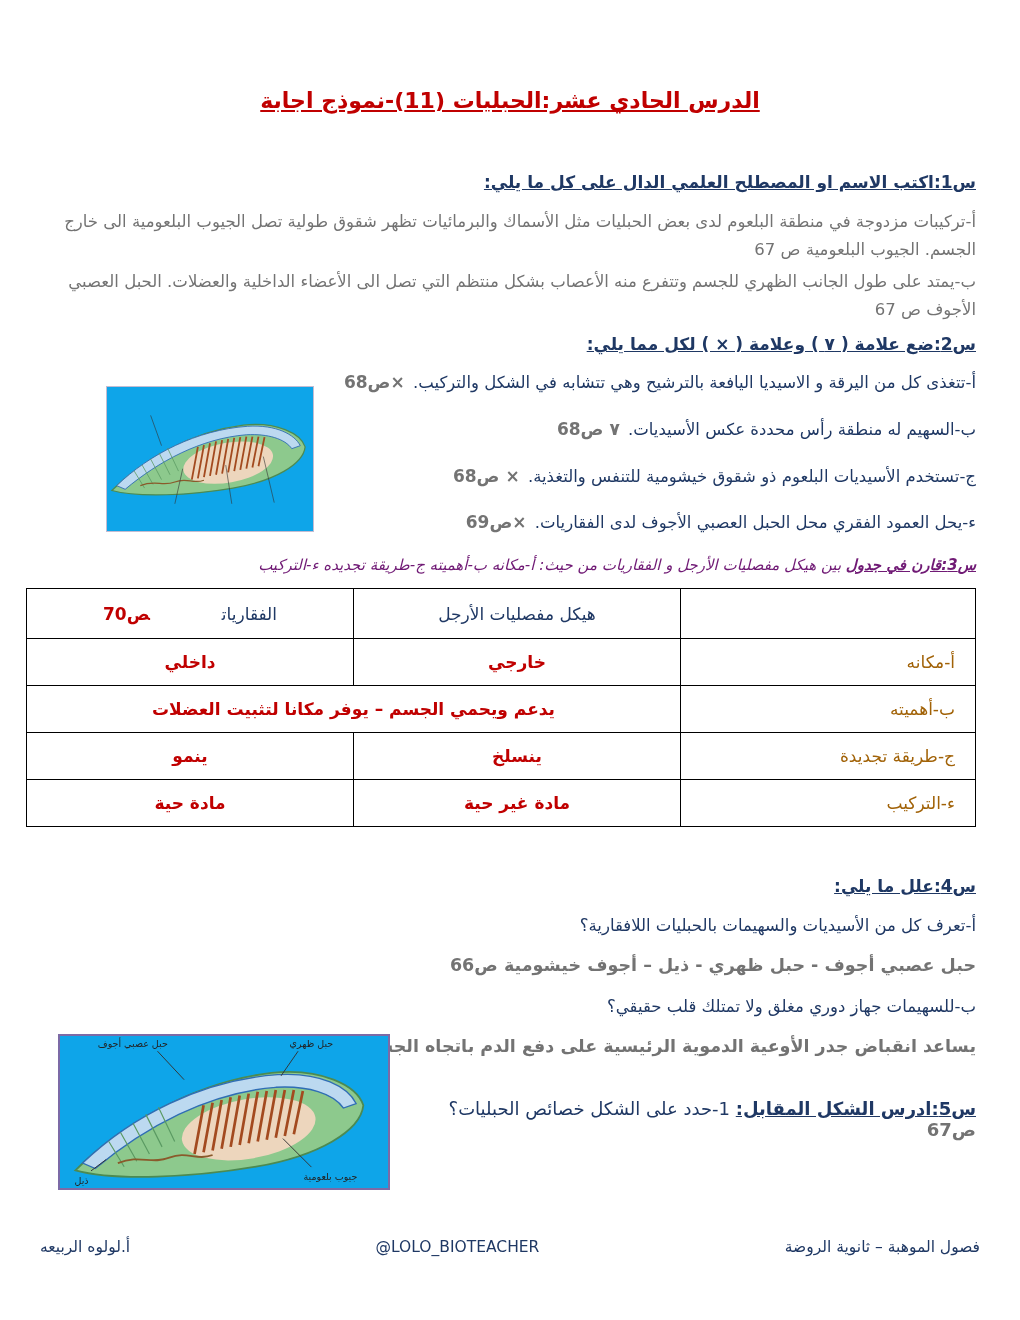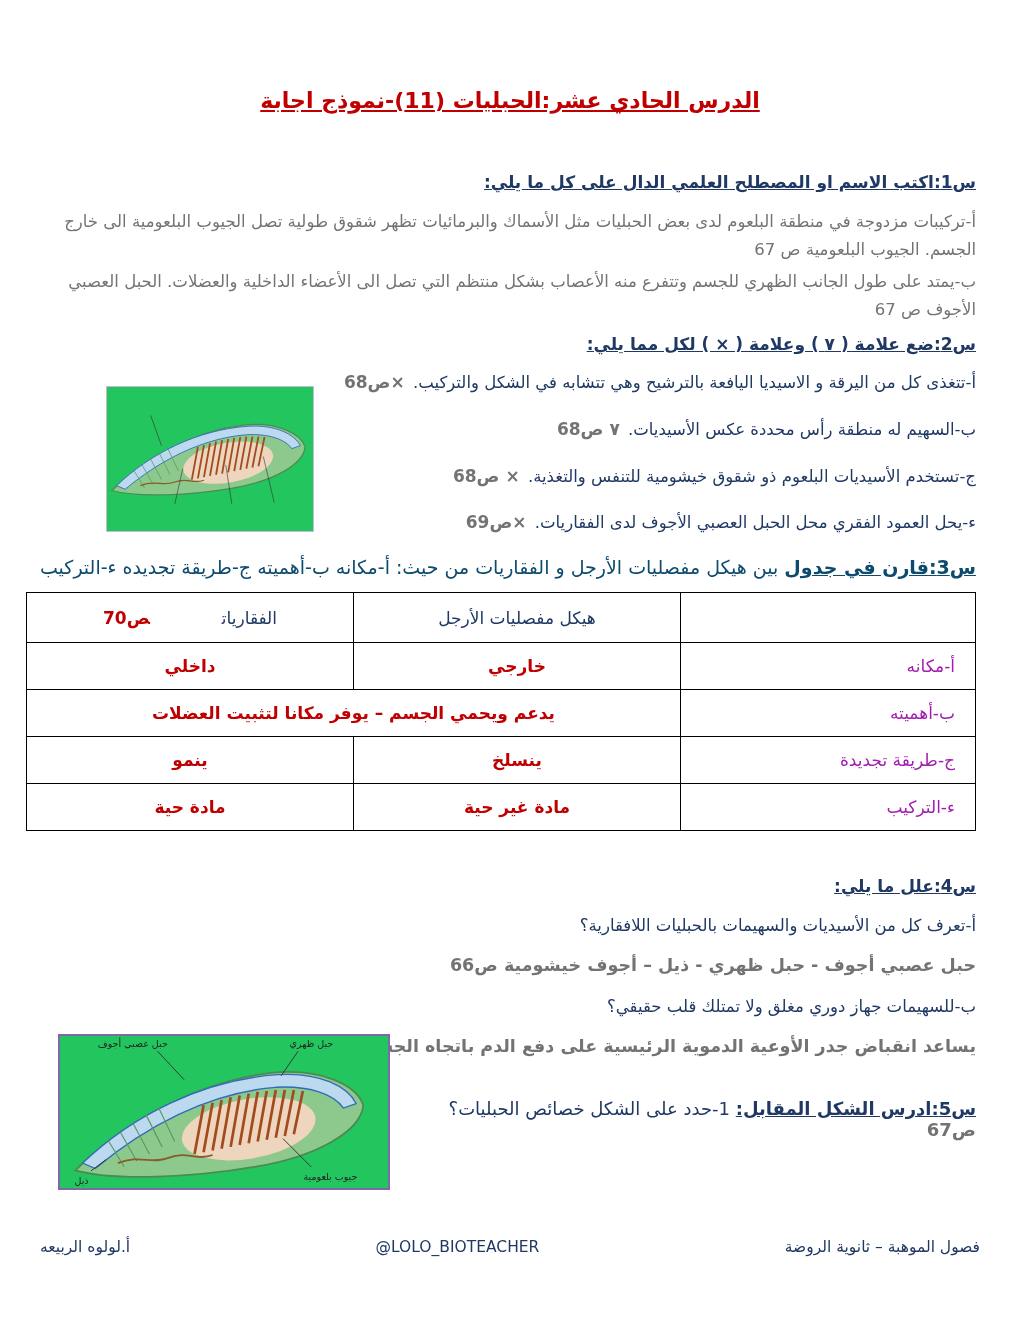--- a/index.html
+++ b/index.html
@@ -27,31 +27,31 @@
     margin-bottom:16px; color:#1f3864;
   }
   .qh-inline { font-weight:bold; text-decoration:underline; }
   .body-text { font-size:16.5px; line-height:1.72; color:#737373; }
   .q1 { top:172px; }
   .q1 .body-text { margin-bottom:3px; }
   .q2 { top:334px; }
   .q2-item { font-size:16.5px; line-height:1.5; margin-bottom:21px; color:#1f3864; }
   .ans-red { color:#737373; font-weight:bold; }
   .q2-item .ans-red { margin-right:3px; font-size:17px; }
-  .fig { position:absolute; background:#22c55e; }
+  .fig { position:absolute; background:#0ea5e9; }
   .fig1 { top:386px; left:106px; width:208px; height:146px; border:1px solid #c3bcd2; }
   .fig2 { top:1034px; left:58px; width:332px; height:156px; border:2px solid #7c6aa6; }
   .fig svg { display:block; width:100%; height:100%; }
   .q3 { top:556px; }
-  .q3-line { font-size:19px; color:#0c4a6e; }
+  .q3-line { font-size:15px; color:#701a75;font-style:italic; }
   .cmp-table { width:100%; border-collapse:collapse; margin-top:14px; table-layout:fixed; background:#fff; }
   .cmp-table td { border:1.3px solid #000; vertical-align:middle; font-size:17px; padding:4px 20px; }
   .cmp-table tr { height:47px; }
   .cmp-table tr.hdr-row { height:50px; }
-  td.lbl { width:295px; text-align:right; color:#a21caf; font-weight:normal; }
+  td.lbl { width:295px; text-align:right; color:#a16207; font-weight:normal; }
   td.hdr { text-align:center; color:#1f3864; }
   td.ans { text-align:center; color:#c00000; font-weight:bold; }
   .hdr .pg { color:#c00000; font-weight:bold; margin-right:72px; }
   .q4 { top:876px; }
   .q4 .qheader { margin-bottom:20px; }
   .q4-item { font-size:16.5px; color:#1f3864; margin-bottom:20px; }
   .q4-answer { font-size:17.5px; margin-bottom:22px; }
   .q5line { top:1098px; left:400px; font-size:18px; color:#1f3864; }
   .page-footer {
     top:1238px; left:40px; right:40px;

